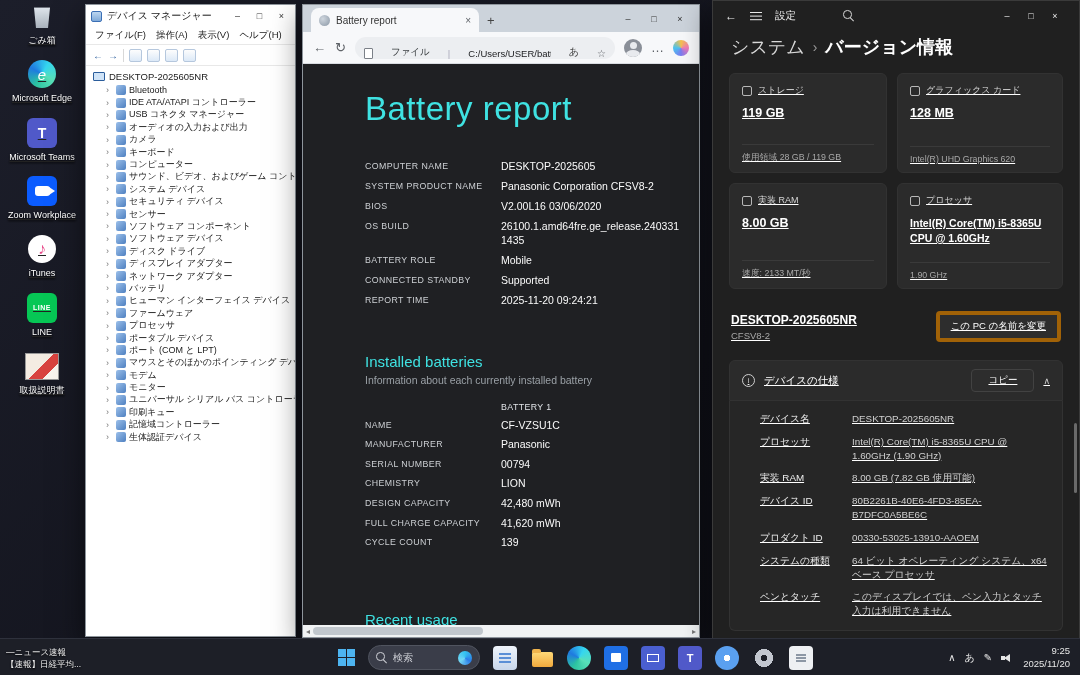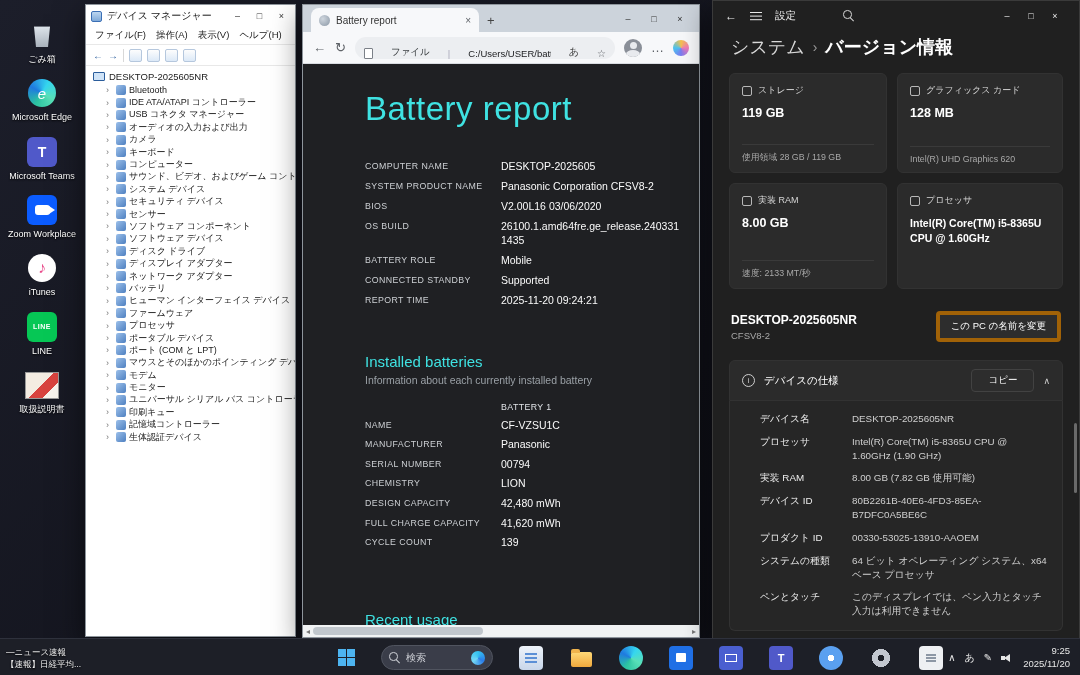--- a/index.html
+++ b/index.html
@@ -6,21 +6,21 @@
   html,body { width:1080px; height:675px; overflow:hidden; }
   body {
     position:relative;
     font-family:"Liberation Sans","DejaVu Sans",sans-serif;
     background:linear-gradient(135deg,#1c1e2a 0%,#12131c 60%,#0e0f16 100%);
     color:#222;
   }
   .win { position:absolute; box-shadow:0 10px 28px rgba(0,0,0,.55); }
 
   
-  .desk-icons { position:absolute; left:6px; top:19px; width:74px; }
+  .desk-icons { position:absolute; left:6px; top:0; width:74px;text-decoration:underline; }
   .dicon { width:72px; margin-bottom:13px; display:flex; flex-direction:column; align-items:center; cursor:default; }
   .dicon .art { width:34px; height:32px; display:flex; align-items:center; justify-content:center; margin-bottom:3px; }
   .dicon .cap { font-size:9px; color:#fff; text-shadow:0 1px 2px #000; text-align:center; line-height:1.15; max-width:70px; }
   .tile { width:30px; height:30px; border-radius:6px; display:flex; align-items:center; justify-content:center; color:#fff; font-weight:bold; }
   .bin { width:20px; height:24px; position:relative; background:linear-gradient(180deg,#e7edf3,#a9b2bc); clip-path:polygon(10% 16%,90% 16%,80% 100%,20% 100%); }
   .bin::before { content:""; position:absolute; left:0; top:0; width:20px; height:4px; background:#cfd8e0; }
   .edge-circ { width:28px; height:28px; border-radius:50%; background:conic-gradient(from 210deg,#2cc3a0,#1f7ae0,#35d6f0,#59e0b8,#2cc3a0); display:flex; align-items:center; justify-content:center; color:#fff; font-style:italic; font-size:15px; }
   .teams-tile { background:#5059c9; font-size:14px; }
   .zoom-tile { background:#0b5cff; }
   .cam { width:15px; height:10px; background:#fff; border-radius:3px; position:relative; }
@@ -98,21 +98,21 @@
   .mag { width:11px; height:11px; position:relative; display:inline-block; color:#d8d8d8; }
   .mag::before { content:""; position:absolute; left:0; top:0; width:6.5px; height:6.5px; border:1.4px solid currentColor; border-radius:50%; }
   .mag::after { content:""; position:absolute; left:7.4px; top:7.4px; width:4.5px; height:1.4px; background:currentColor; transform:rotate(45deg); transform-origin:left center; }
   .st-magwrap { margin-left:34px; }
   .st-winctl { margin-left:auto; display:flex; }
   .st-winctl .winctl { color:#e8e8e8; width:24px; line-height:28px; }
   .st-header { display:flex; align-items:center; gap:8px; padding:4px 18px 12px; }
   .crumb-parent { font-size:18px; color:#d8d8d8; }
   .crumb-sep { font-size:14px; color:#9a9a9a; }
   .crumb-cur { font-size:18px; font-weight:bold; color:#fff; }
-  .st-body { flex:1; padding:2px 16px 0; overflow:hidden; position:relative; }
+  .st-body { flex:1; padding:2px 16px 0; overflow:hidden; position:relative;text-decoration:underline; }
   .cards { display:grid; grid-template-columns:1fr 1.05fr; gap:10px; }
   .card { background:#2b2b2b; border:1px solid #323232; border-radius:6px; padding:10px 12px 0; display:flex; flex-direction:column; min-height:100px; }
   .card.tall { min-height:106px; }
   .card-head { display:flex; gap:6px; align-items:center; font-size:9px; color:#d6d6d6; }
   .card-ico { width:10px; height:10px; border:1px solid #b8b8b8; border-radius:2px; flex:none; }
   .card-value { margin-top:9px; font-size:12.5px; font-weight:bold; }
   .card-value-sm { margin-top:9px; font-size:10.5px; font-weight:bold; line-height:1.4; }
   .card-foot { margin-top:auto; border-top:1px solid #3a3a3a; padding:7px 0 8px; font-size:8.8px; color:#a8a8a8; }
   .dev-row { display:flex; align-items:center; margin:22px 2px 18px; }
   .dev-name { font-size:12px; font-weight:bold; }
@@ -124,21 +124,21 @@
   .copy-btn { background:#2d2d2d; border:1px solid #424242; border-radius:4px; padding:4px 16px; font-size:9.5px; color:#fff; }
   .chev { font-size:9px; color:#cfcfcf; }
   .spec-body { background:#262626; border:1px solid #323232; border-top:none; border-radius:0 0 6px 6px; padding:11px 14px 12px 30px; }
   .spec-grid { display:grid; grid-template-columns:92px 1fr; row-gap:9px; align-items:start; }
   .slbl { font-size:9.8px; color:#ececec; padding-top:1px; }
   .sval { font-size:9.8px; color:#cfcfcf; line-height:1.4; }
   .st-scrollthumb { position:absolute; right:2px; top:352px; width:3px; height:70px; background:#6a6a6a; border-radius:2px; }
 
   
   .taskbar { position:absolute; left:0; bottom:0; width:1080px; height:37px; background:#1d1f27; border-top:1px solid #2e313c; }
-  .tb-center { position:absolute; left:338px; top:0; height:37px; display:flex; align-items:center; gap:26px; }
+  .tb-center { position:absolute; left:338px; top:0; height:37px; display:flex; align-items:center; gap:13px; }
   .winlogo { width:17px; height:17px; display:grid; grid-template-columns:8px 8px; grid-template-rows:8px 8px; gap:1px; }
   .winlogo i { background:#4db4f0; }
   .search-pill { width:112px; height:25px; border-radius:13px; background:#3a3d49; border:1px solid #50545f; display:flex; align-items:center; gap:6px; padding:0 7px; }
   .search-pill .mag { color:#d0d2d8; }
   .search-label { font-size:10px; color:#d0d2d8; flex:1; }
   .bing-dot { width:14px; height:14px; border-radius:50%; background:conic-gradient(#35c3f0,#2b7de9,#74d8f5,#35c3f0); }
   .tbapp { width:24px; height:24px; border-radius:4px; display:flex; align-items:center; justify-content:center; }
   .app-doc { background:linear-gradient(#eef3fa,#c8d6ea); }
   .app-doc i { width:12px; height:2px; background:#5b8fd6; box-shadow:0 4px 0 #5b8fd6,0 -4px 0 #5b8fd6; }
   .folder { width:21px; height:15px; background:linear-gradient(#ffd978,#f0a93d); border-radius:2px; position:relative; margin-top:3px; }
@@ -549,20 +549,21 @@
         </div>
         <div class="card-value">8.00 GB</div>
         <div class="card-foot">速度: 2133 MT/秒</div>
       </div>
       <div class="card tall">
         <div class="card-head">
           <span class="card-ico"></span>
           <span>プロセッサ</span>
         </div>
         <div class="card-value-sm">Intel(R) Core(TM) i5-8365U CPU @ 1.60GHz</div>
+        <div class="card-foot">1.90 GHz</div>
       </div>
     </div>
     <div class="dev-row">
       <div>
         <div class="dev-name">DESKTOP-2025605NR</div>
         <div class="dev-model">CFSV8-2</div>
       </div>
       <button class="btn-dark">この PC の名前を変更</button>
     </div>
     <div class="spec-card">

